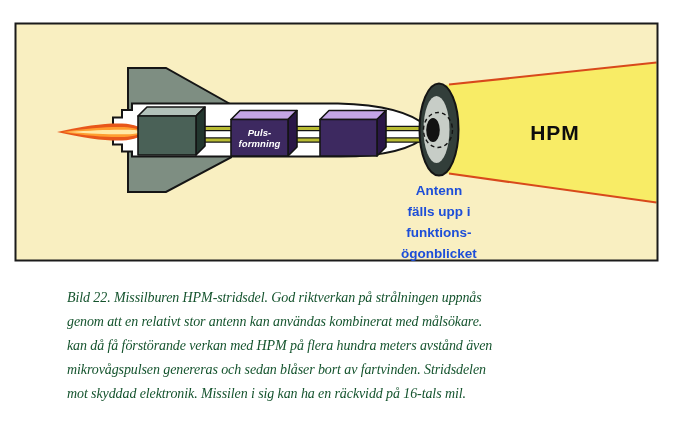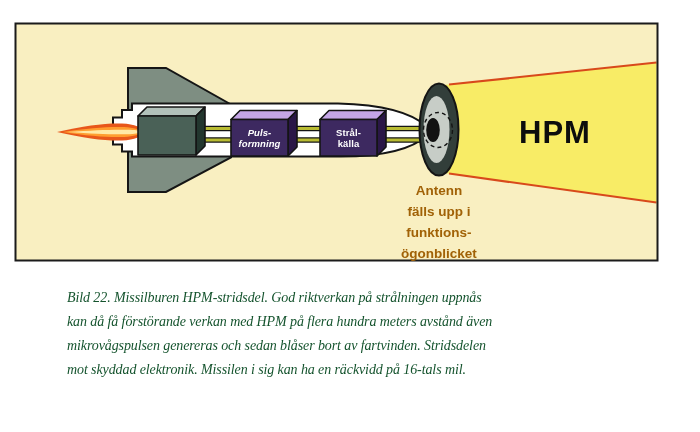--- a/index.html
+++ b/index.html
@@ -24,26 +24,26 @@
   }
   .box-label {
     color: #ffffff;
     font-size: 9.5px;
     font-weight: 700;
     line-height: 1.2;
     letter-spacing: 0.1px;
   }
   .beam-label {
     color: #0d0d0d;
-    font-size: 31px;
+    font-size: 21px;
     font-weight: 700;
     letter-spacing: 1px;
   }
   .antenna-note {
-    color: #a16207;
+    color: #1d4ed8;
     font-size: 13.5px;
     font-weight: 700;
     line-height: 21px;
   }
   .caption {
     position: absolute;
     left: 67px; top: 286px;
     width: 590px;
     font-family: "Liberation Serif", serif;
     font-style: italic;
@@ -116,30 +116,29 @@
       <ellipse cx="433" cy="130" rx="6.8" ry="12" fill="#121212"></ellipse>
     </g>
 
     <rect x="15.5" y="23.5" width="642" height="237" fill="none" stroke="#1b1b1b" stroke-width="2"></rect>
   </svg>
 
 
   <div class="overlay-label box-label" style="left:232px; top:121px; width:55px; height:34px;font-style:italic;">Puls-
 formning</div>
 
-  <div class="overlay-label box-label" style="left:321px; top:121px; width:55px; height:34px;">Strål-
-källa</div>
 
   <div class="overlay-label beam-label" style="left:505px; top:116px; width:100px; height:34px;">HPM</div>
 
   <div class="overlay-label antenna-note" style="left:384px; top:180px; width:110px; height:84px;">Antenn
 fälls upp i
 funktions-
 ögonblicket</div>
 
   <div class="caption">
     <div class="caption-line">Bild 22. Missilburen HPM-stridsdel. God riktverkan på strålningen uppnås</div>
+    <div class="caption-line">genom att en relativt stor antenn kan användas kombinerat med målsökare.</div>
     <div class="caption-line">kan då få förstörande verkan med HPM på flera hundra meters avstånd även</div>
     <div class="caption-line">mikrovågspulsen genereras och sedan blåser bort av fartvinden. Stridsdelen</div>
     <div class="caption-line">mot skyddad elektronik. Missilen i sig kan ha en räckvidd på 16-tals mil.</div>
   </div>
 
 </div>
 
 </body></html>

